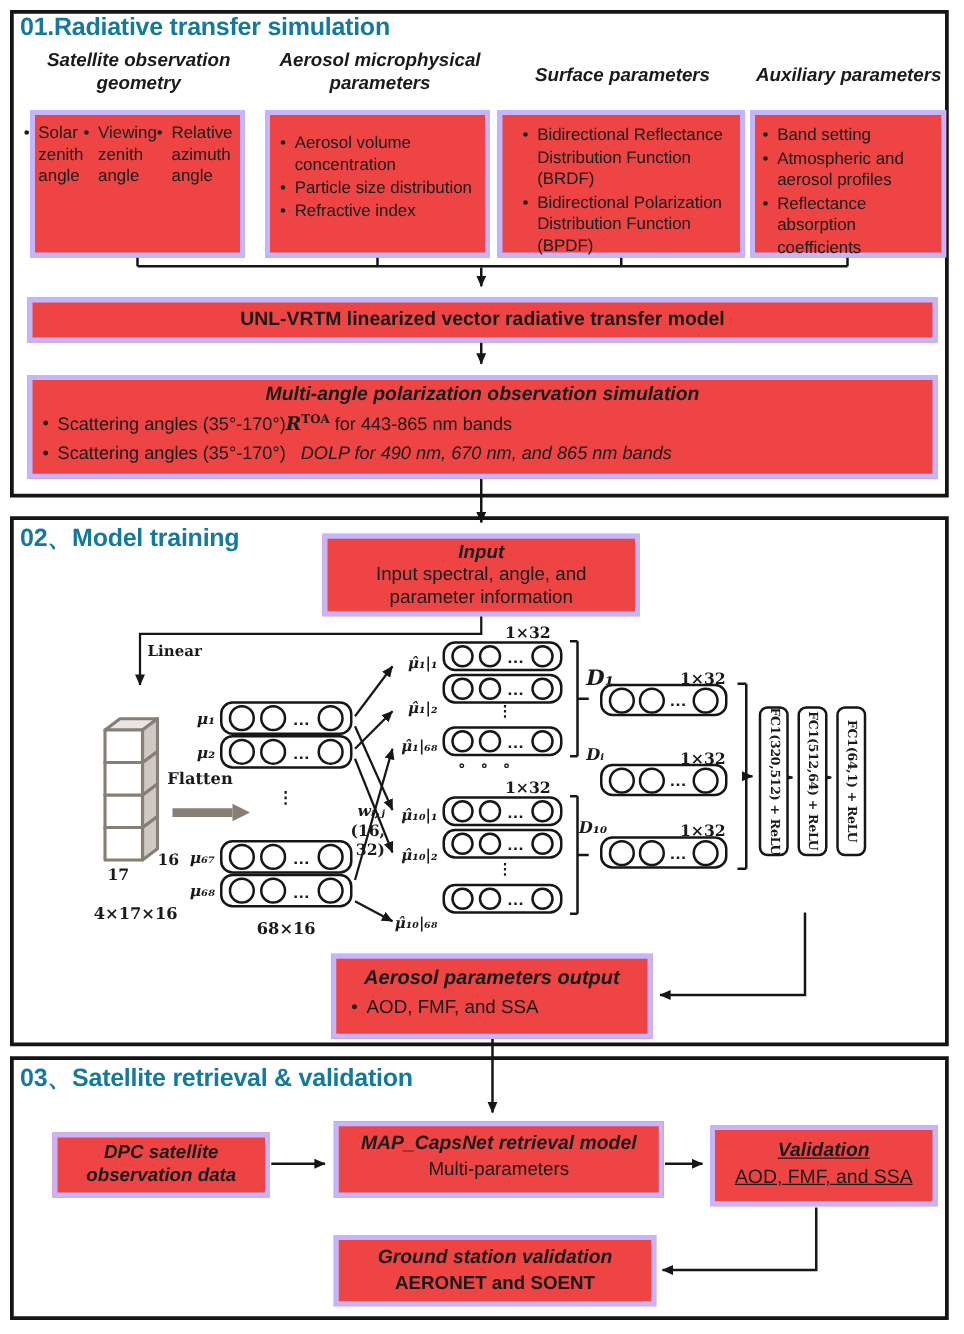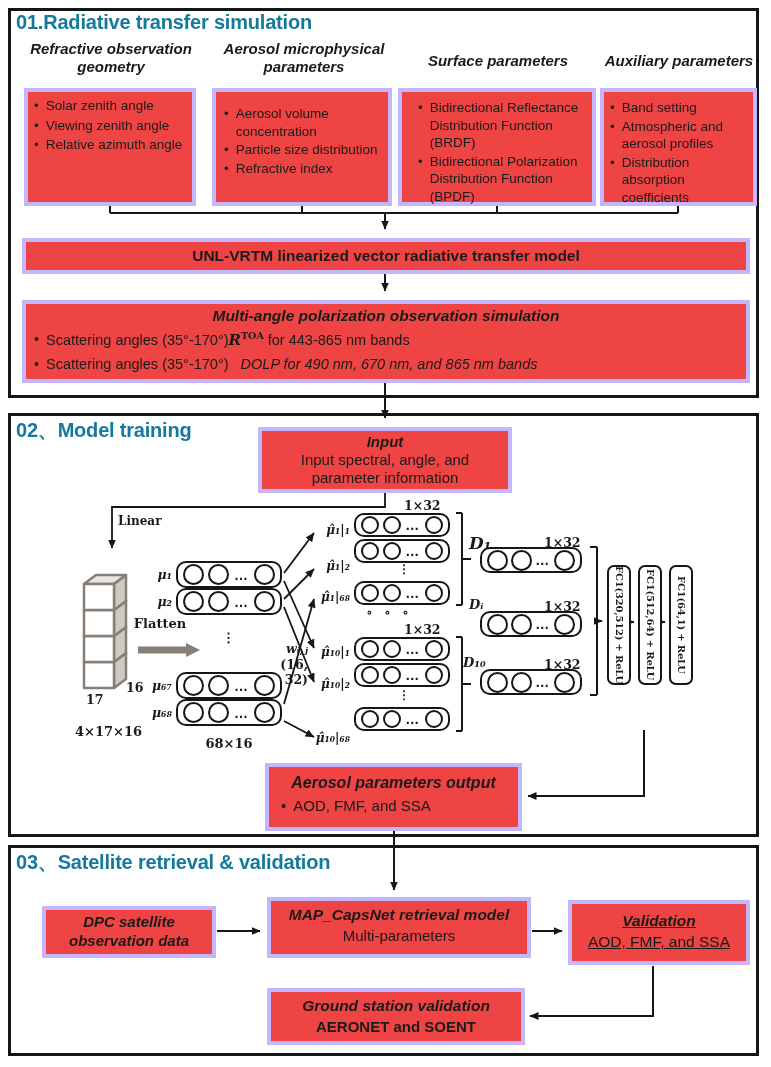--- a/index.html
+++ b/index.html
@@ -122,26 +122,26 @@
       <path d="M653,966 V1016 H530" marker-end="url(#ah)"></path>
     </g>
   </svg>
 
   <div class="sec" style="left:8px;top:8px;width:751px;height:390px"></div>
   <div class="sec" style="left:8px;top:413px;width:751px;height:424px"></div>
   <div class="sec" style="left:8px;top:845px;width:751px;height:211px"></div>
 
   <div class="abs z sectitle" style="left:16px;top:11px;">01.Radiative transfer simulation</div>
 
-  <div class="abs z colhead" style="left:22px;top:40px;width:178px;">Refractive observation geometry</div>
+  <div class="abs z colhead" style="left:22px;top:40px;width:178px;">Satellite observation geometry</div>
   <div class="abs z colhead" style="left:210px;top:40px;width:188px;">Aerosol microphysical parameters</div>
   <div class="abs z colhead" style="left:398px;top:52px;width:200px;">Surface parameters</div>
   <div class="abs z colhead" style="left:598px;top:52px;width:162px;">Auxiliary parameters</div>
 
-  <div class="abs z gbox" style="left:24px;top:88px;width:172px;height:118px;display:flex;flex-direction:column;justify-content:flex-start;padding:4px 6px;">
+  <div class="abs z gbox" style="left:24px;top:88px;width:172px;height:118px;display:flex;flex-direction:row;justify-content:flex-end;padding:4px 6px;">
     <div class="li">
         <span>Solar zenith angle</span>
       </div>
     <div class="li">
         <span>Viewing zenith angle</span>
       </div>
     <div class="li">
         <span>Relative azimuth angle</span>
       </div>
   </div>
@@ -168,21 +168,21 @@
   </div>
 
   <div class="abs z gbox" style="left:600px;top:88px;width:157px;height:118px;padding:6px 2px 4px 6px;">
     <div class="li">
         <span>Band setting</span>
       </div>
     <div class="li">
         <span>Atmospheric and aerosol profiles</span>
       </div>
     <div class="li">
-        <span>Distribution absorption coefficients</span>
+        <span>Reflectance absorption coefficients</span>
       </div>
   </div>
 
   <div class="abs z gbox center" style="left:22px;top:238px;width:728px;height:36px;font-weight:bold;font-size:15.5px;">UNL-VRTM linearized vector radiative transfer model</div>
 
   <div class="abs z gbox" style="left:22px;top:300px;width:728px;height:83px;padding:3px 8px;">
     <div class="boxtitle" style="font-size:15.5px;">Multi-angle polarization observation simulation</div>
     <div class="li li14" style="margin-top:5px;">
       <span>
         <span>Scattering angles (35°-170°)</span><span class="rsym">R</span><span class="sup">TOA</span><span> for 443-865 nm bands</span>

